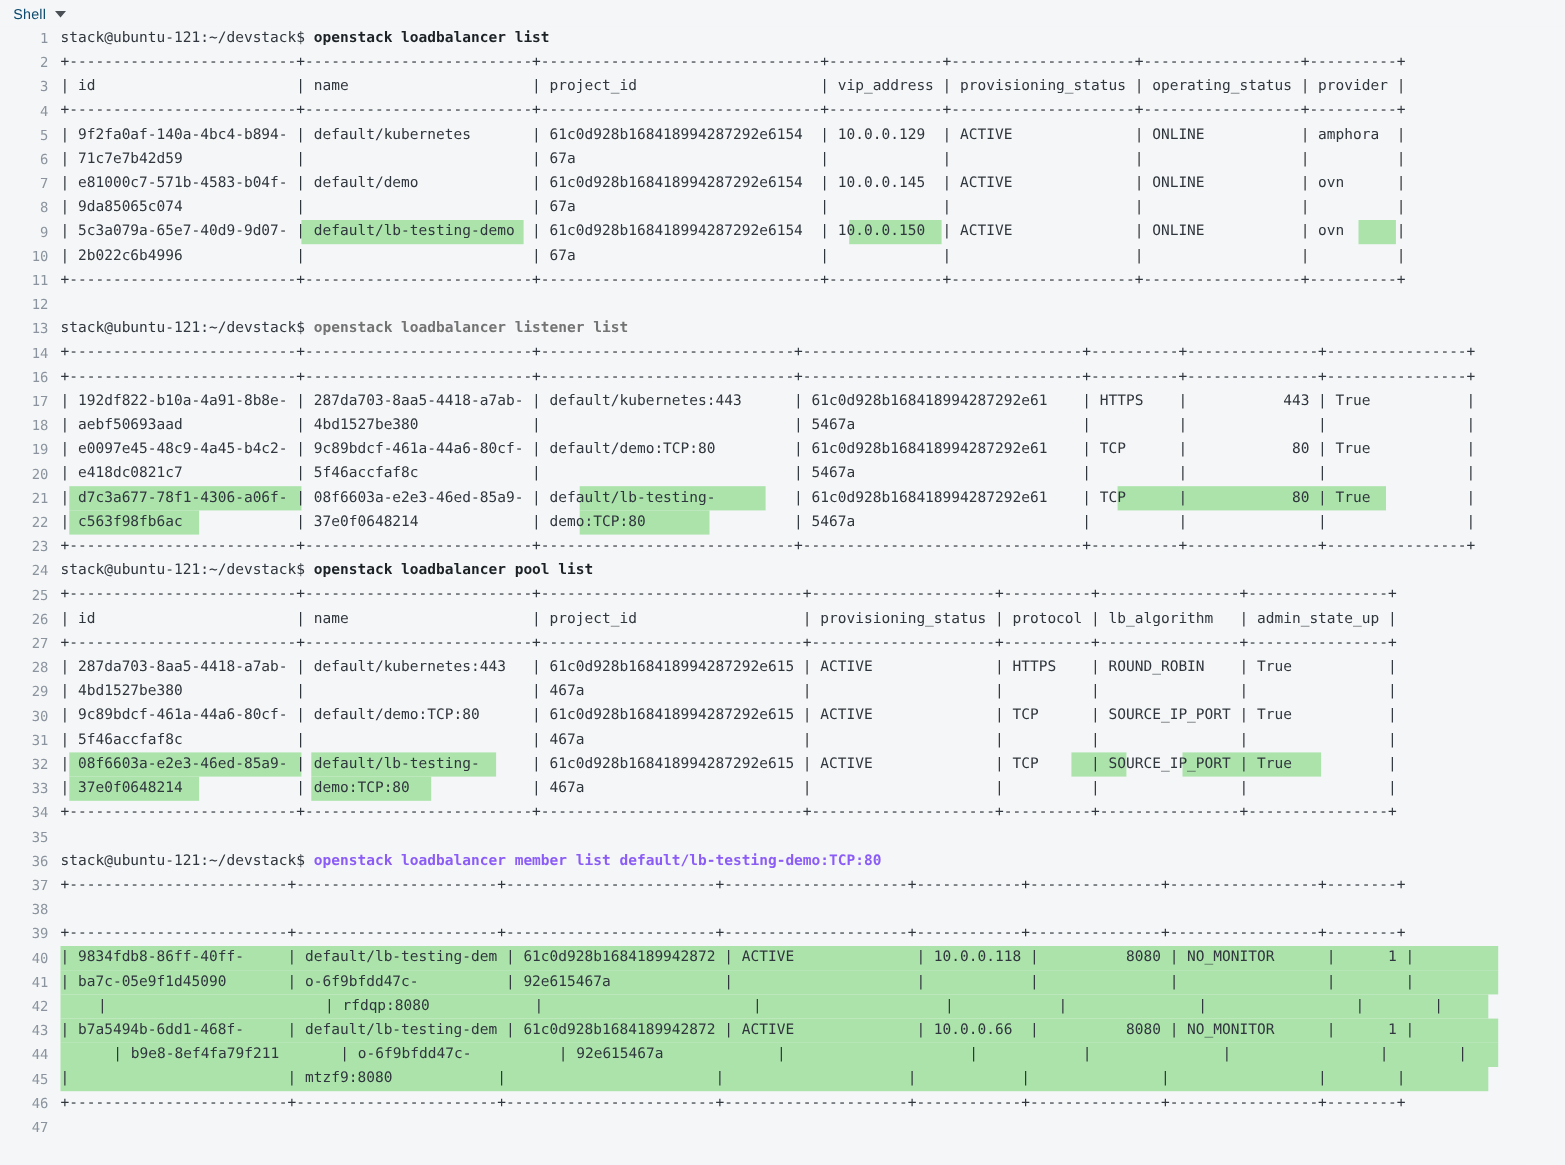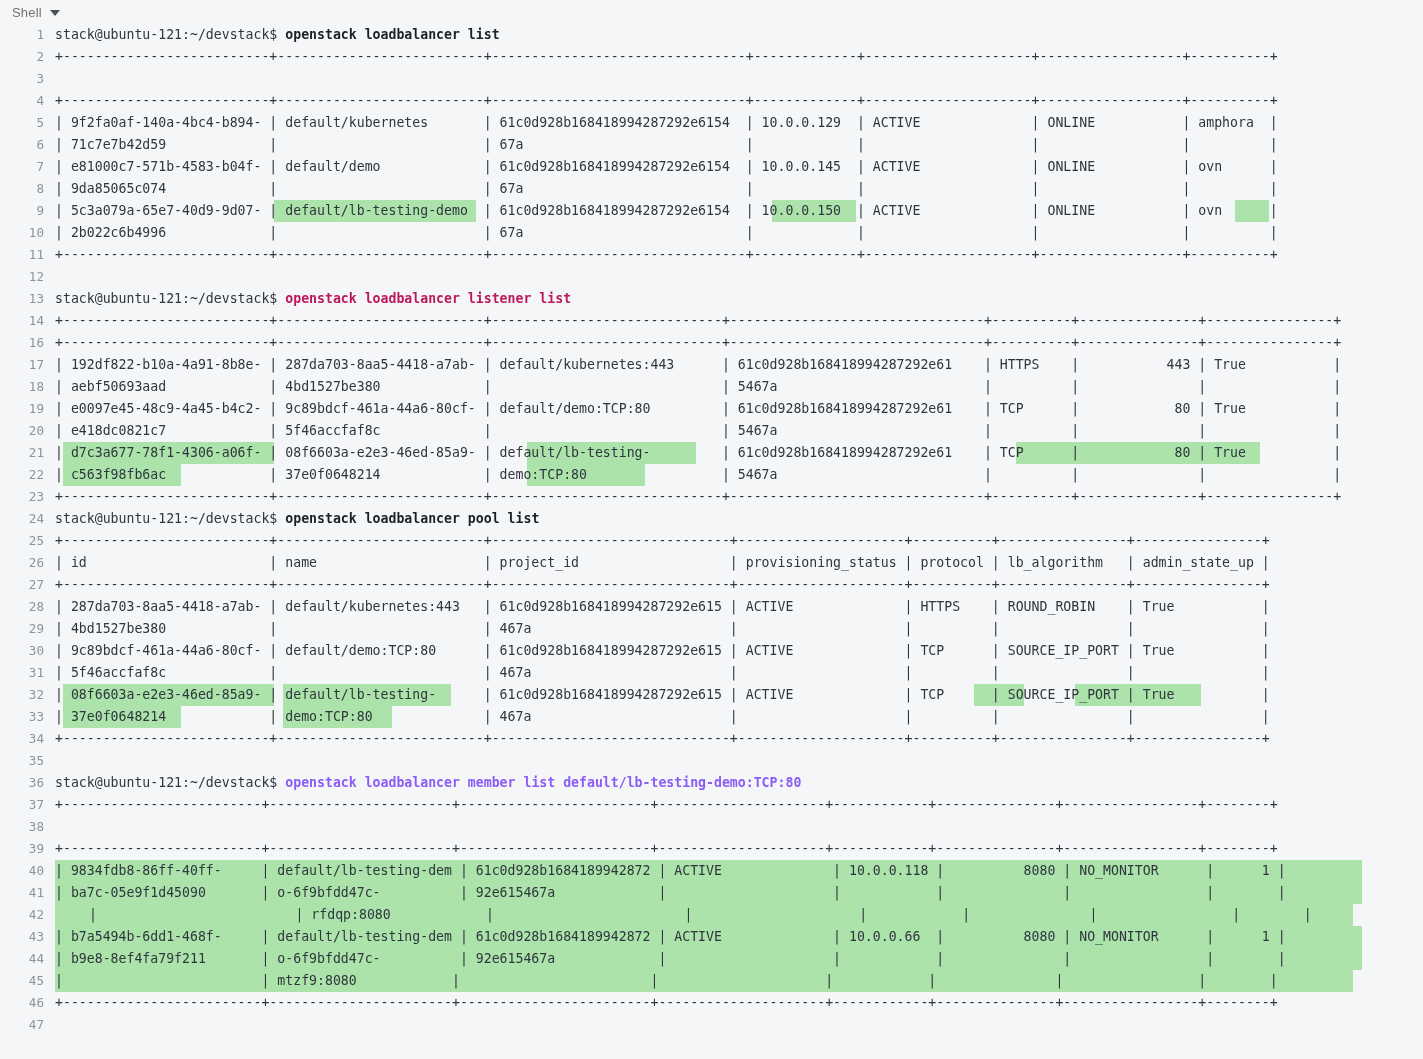--- a/index.html
+++ b/index.html
@@ -12,21 +12,21 @@
   #root{position:relative;width:1423px;height:1059px;background:#f4f6f7;}
 
   
   .shell-header{
     position:absolute;left:0;top:0;width:1423px;height:24px;
     display:flex;align-items:center;padding-left:12px;box-sizing:border-box;
     background:#f4f6f7;
   }
   .shell-label{
     font-family:"Liberation Sans","DejaVu Sans",sans-serif;
-    font-size:13px;color:#737373;letter-spacing:.2px;
+    font-size:13px;color:#0c4a6e;letter-spacing:.2px;
   }
   .caret{
     display:inline-block;margin-left:8px;
     width:0;height:0;border-left:5px solid transparent;border-right:5px solid transparent;
     border-top:6px solid #4a5056;position:relative;top:1px;
   }
 
   
   .code{
     position:absolute;left:0;top:24px;width:1423px;height:1035px;
@@ -58,31 +58,31 @@
 <div id="root">
 
   <div class="shell-header">
     <span class="shell-label">Shell</span>
     <span class="caret"></span>
   </div>
 
   <div class="code" id="code-area">
       <div class="line"><span class="ln">1</span><span class="lc"><span class="prompt">stack@ubuntu-121:~/devstack$ </span><span style="font-weight: bold; color: rgb(28, 33, 38); text-align: center;">openstack loadbalancer list</span></span></div>
       <div class="line"><span class="ln">2</span><span class="lc">+--------------------------+--------------------------+--------------------------------+-------------+---------------------+------------------+----------+</span></div>
-      <div class="line"><span class="ln">3</span></div>
+      <div class="line"><span class="ln">3</span><span class="lc">| id                       | name                     | project_id                     | vip_address | provisioning_status | operating_status | provider |</span></div>
       <div class="line"><span class="ln">4</span><span class="lc">+--------------------------+--------------------------+--------------------------------+-------------+---------------------+------------------+----------+</span></div>
       <div class="line"><span class="ln">5</span><span class="lc">| 9f2fa0af-140a-4bc4-b894- | default/kubernetes       | 61c0d928b168418994287292e6154  | 10.0.0.129  | ACTIVE              | ONLINE           | amphora  |</span></div>
       <div class="line"><span class="ln">6</span><span class="lc">| 71c7e7b42d59             |                          | 67a                            |             |                     |                  |          |</span></div>
       <div class="line"><span class="ln">7</span><span class="lc">| e81000c7-571b-4583-b04f- | default/demo             | 61c0d928b168418994287292e6154  | 10.0.0.145  | ACTIVE              | ONLINE           | ovn      |</span></div>
       <div class="line"><span class="ln">8</span><span class="lc">| 9da85065c074             |                          | 67a                            |             |                     |                  |          |</span></div>
       <div class="line"><span class="ln">9</span><span class="hl" style="position: absolute; left: 274.18px; top: 0px; height: 22px; width: 202.32px; z-index: 0;"></span><span class="hl" style="position: absolute; left: 771.55px; top: 0px; height: 22px; width: 84.3px; z-index: 0;"></span><span class="hl" style="position: absolute; left: 1235.2px; top: 0px; height: 22px; width: 33.72px; z-index: 0;"></span><span class="lc" style="z-index: 1;">| 5c3a079a-65e7-40d9-9d07- | default/lb-testing-demo  | 61c0d928b168418994287292e6154  | 10.0.0.150  | ACTIVE              | ONLINE           | ovn      |</span></div>
       <div class="line"><span class="ln">10</span><span class="lc">| 2b022c6b4996             |                          | 67a                            |             |                     |                  |          |</span></div>
       <div class="line"><span class="ln">11</span><span class="lc">+--------------------------+--------------------------+--------------------------------+-------------+---------------------+------------------+----------+</span></div>
       <div class="line"><span class="ln">12</span><span class="lc"></span></div>
-      <div class="line"><span class="ln">13</span><span class="lc"><span class="prompt">stack@ubuntu-121:~/devstack$ </span><span style="font-weight: bold; color: #be185d;">openstack loadbalancer listener list</span></span></div>
+      <div class="line"><span class="ln">13</span><span class="lc"><span class="prompt">stack@ubuntu-121:~/devstack$ </span><span style="font-weight: bold; color: #737373;">openstack loadbalancer listener list</span></span></div>
       <div class="line"><span class="ln">14</span><span class="lc">+--------------------------+--------------------------+-----------------------------+--------------------------------+----------+---------------+----------------+</span></div>
       <div class="line"><span class="ln">16</span><span class="lc">+--------------------------+--------------------------+-----------------------------+--------------------------------+----------+---------------+----------------+</span></div>
       <div class="line"><span class="ln">17</span><span class="lc">| 192df822-b10a-4a91-8b8e- | 287da703-8aa5-4418-a7ab- | default/kubernetes:443      | 61c0d928b168418994287292e61    | HTTPS    |           443 | True           |</span></div>
       <div class="line"><span class="ln">18</span><span class="lc">| aebf50693aad             | 4bd1527be380             |                             | 5467a                          |          |               |                |</span></div>
       <div class="line"><span class="ln">19</span><span class="lc">| e0097e45-48c9-4a45-b4c2- | 9c89bdcf-461a-44a6-80cf- | default/demo:TCP:80         | 61c0d928b168418994287292e61    | TCP      |            80 | True           |</span></div>
       <div class="line"><span class="ln">20</span><span class="lc">| e418dc0821c7             | 5f46accfaf8c             |                             | 5467a                          |          |               |                |</span></div>
       <div class="line"><span class="ln">21</span><span class="hl" style="position: absolute; left: 63.43px; top: 0px; height: 22px; width: 210.75px; z-index: 0;"></span><span class="hl" style="position: absolute; left: 527.08px; top: 0px; height: 22px; width: 168.6px; z-index: 0;"></span><span class="hl" style="position: absolute; left: 1016.02px; top: 0px; height: 22px; width: 244.47px; z-index: 0;"></span><span class="lc" style="z-index: 1;">| d7c3a677-78f1-4306-a06f- | 08f6603a-e2e3-46ed-85a9- | default/lb-testing-         | 61c0d928b168418994287292e61    | TCP      |            80 | True           |</span></div>
       <div class="line"><span class="ln">22</span><span class="hl" style="position: absolute; left: 63.43px; top: 0px; height: 22px; width: 118.02px; z-index: 0;"></span><span class="hl" style="position: absolute; left: 527.08px; top: 0px; height: 22px; width: 118.02px; z-index: 0;"></span><span class="lc" style="z-index: 1;">| c563f98fb6ac             | 37e0f0648214             | demo:TCP:80                 | 5467a                          |          |               |                |</span></div>
       <div class="line"><span class="ln">23</span><span class="lc">+--------------------------+--------------------------+-----------------------------+--------------------------------+----------+---------------+----------------+</span></div>
       <div class="line"><span class="ln">24</span><span class="lc"><span class="prompt">stack@ubuntu-121:~/devstack$ </span><span style="font-weight: bold; color: rgb(28, 33, 38);">openstack loadbalancer pool list</span></span></div>
@@ -98,19 +98,19 @@
       <div class="line"><span class="ln">34</span><span class="lc">+--------------------------+--------------------------+------------------------------+---------------------+----------+----------------+----------------+</span></div>
       <div class="line"><span class="ln">35</span><span class="lc"></span></div>
       <div class="line"><span class="ln">36</span><span class="lc"><span class="prompt">stack@ubuntu-121:~/devstack$ </span><span style="font-weight: bold; color: #8b5cf6;">openstack loadbalancer member list default/lb-testing-demo:TCP:80</span></span></div>
       <div class="line"><span class="ln">37</span><span class="lc">+-------------------------+-----------------------+------------------------+---------------------+------------+---------------+-----------------+--------+</span></div>
       <div class="line"><span class="ln">38</span></div>
       <div class="line"><span class="ln">39</span><span class="lc">+-------------------------+-----------------------+------------------------+---------------------+------------+---------------+-----------------+--------+</span></div>
       <div class="line"><span class="ln">40</span><span class="rowhl" style="position: absolute; left: 55px; top: 0px; height: 22px; width: 1306.65px; z-index: 0;"></span><span class="lc" style="z-index: 1;">| 9834fdb8-86ff-40ff-     | default/lb-testing-dem | 61c0d928b1684189942872 | ACTIVE              | 10.0.0.118 |          8080 | NO_MONITOR      |      1 |</span></div>
       <div class="line"><span class="ln">41</span><span class="rowhl" style="position: absolute; left: 55px; top: 0px; height: 22px; width: 1306.65px; z-index: 0;"></span><span class="lc" style="z-index: 1;">| ba7c-05e9f1d45090       | o-6f9bfdd47c-          | 92e615467a             |                     |            |               |                 |        |</span></div>
       <div class="line"><span class="ln">42</span><span class="rowhl" style="position: absolute; left: 55px; top: 0px; height: 22px; width: 1298.22px; z-index: 0;"></span><span class="lc" style="z-index: 1; padding-left: 34px;">|                         | rfdqp:8080            |                        |                     |            |               |                 |        |</span></div>
       <div class="line"><span class="ln">43</span><span class="rowhl" style="position: absolute; left: 55px; top: 0px; height: 22px; width: 1306.65px; z-index: 0;"></span><span class="lc" style="z-index: 1; text-align: center;">| b7a5494b-6dd1-468f-     | default/lb-testing-dem | 61c0d928b1684189942872 | ACTIVE              | 10.0.0.66  |          8080 | NO_MONITOR      |      1 |</span></div>
-      <div class="line"><span class="ln">44</span><span class="rowhl" style="position: absolute; left: 55px; top: 0px; height: 22px; width: 1306.65px; z-index: 0;"></span><span class="lc" style="z-index: 1;">| b9e8-8ef4fa79f211       | o-6f9bfdd47c-          | 92e615467a             |                     |            |               |                 |        |</span></div>
+      <div class="line"><span class="ln">44</span><span class="rowhl" style="position: absolute; left: 55px; top: 0px; height: 22px; width: 1306.65px; z-index: 0;"></span><span class="lc" style="z-index: 1; margin-left: 48px;">| b9e8-8ef4fa79f211       | o-6f9bfdd47c-          | 92e615467a             |                     |            |               |                 |        |</span></div>
       <div class="line"><span class="ln">45</span><span class="rowhl" style="position: absolute; left: 55px; top: 0px; height: 22px; width: 1298.22px; z-index: 0;"></span><span class="lc" style="z-index: 1;">|                         | mtzf9:8080            |                        |                     |            |               |                 |        |</span></div>
       <div class="line"><span class="ln">46</span><span class="lc">+-------------------------+-----------------------+------------------------+---------------------+------------+---------------+-----------------+--------+</span></div>
       <div class="line"><span class="ln">47</span><span class="lc"></span></div>
     </div>
 
 </div>
 
 </body></html>

